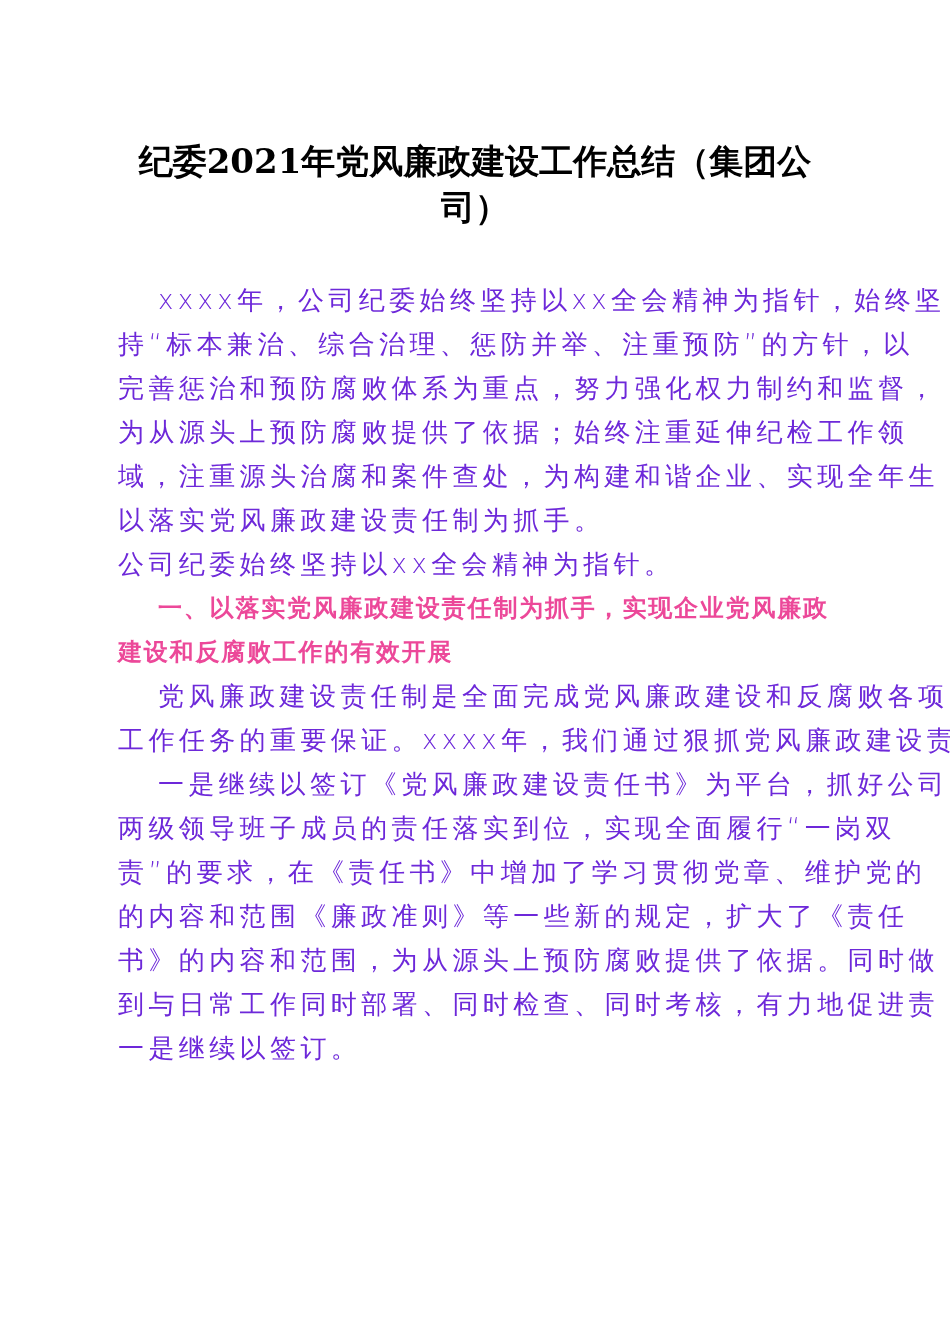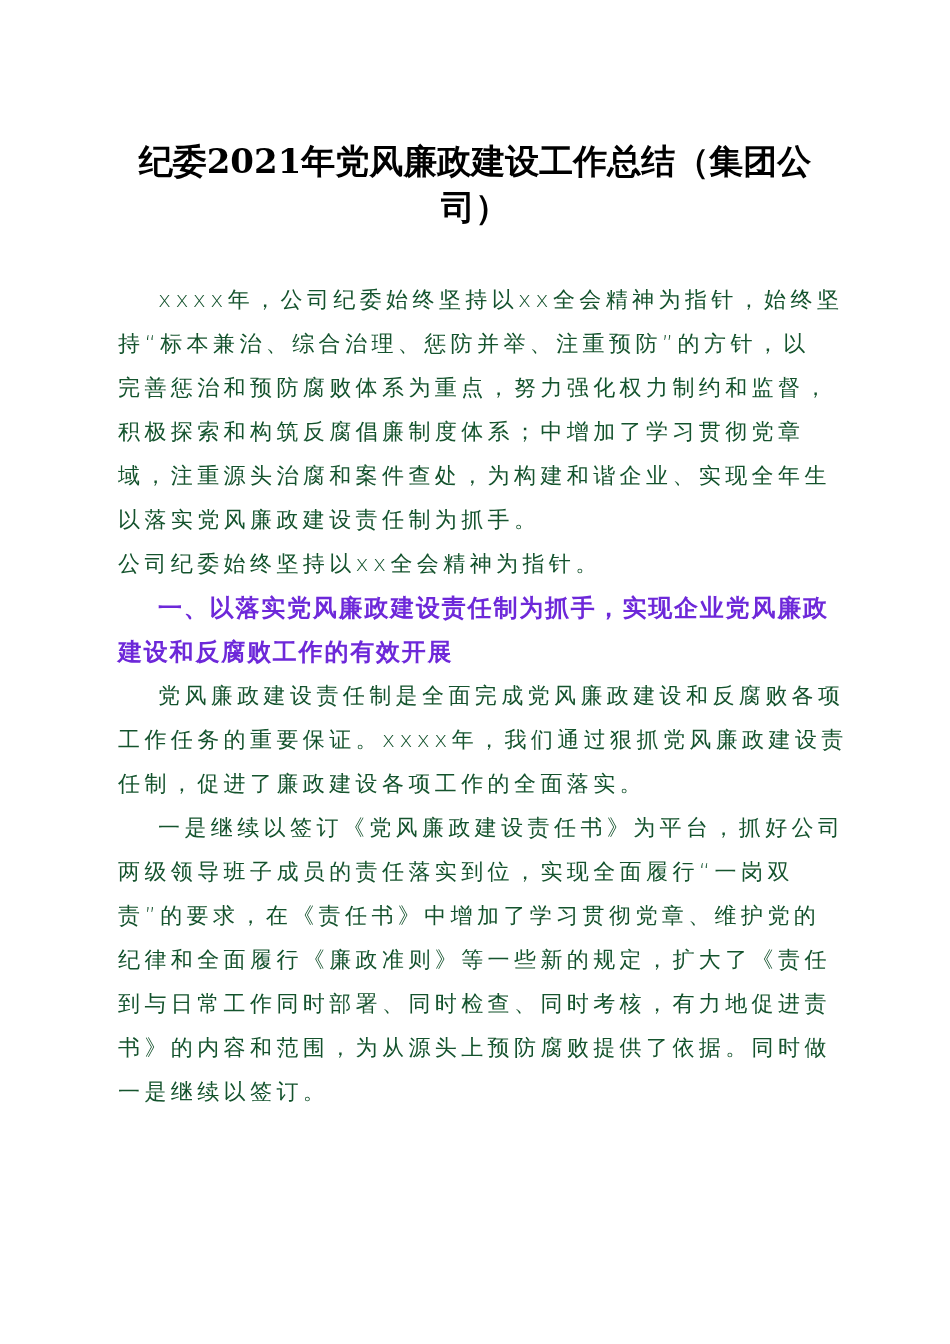--- a/index.html
+++ b/index.html
@@ -5,66 +5,65 @@
     html, body { margin: 0; padding: 0; background: #ffffff; }
     body { width: 950px; height: 1344px; position: relative; overflow: hidden;
            font-family: "DejaVu Serif", "Liberation Serif", serif; color: #111; }
     .page { position: absolute; left: 0; top: 0; width: 950px; height: 1044px; background: #fff; }
     .title { position: absolute; left: 100px; width: 750px; top: 138px; text-align: center;
              font-family: "DejaVu Serif", "Liberation Serif", serif; font-weight: bold;
              font-size: 34px; line-height: 46px; color: #000; }
     .title .tline { display: block; white-space: nowrap; }
     .body { position: absolute; left: 118px; width: 720px; top: 278px; }
     .line { display: block; white-space: nowrap; height: 44px; line-height: 44px;
-            font-size: 22px; letter-spacing: 4.4px; color: #14532d;
+            font-size: 26px; letter-spacing: 4.4px; color: #6d28d9;
             font-family: "DejaVu Sans", "Liberation Sans", sans-serif; font-weight: 300; }
     .indent { padding-left: 40px; }
-    .heading .line { font-weight: bold; color: #6d28d9; letter-spacing: 1.8px; font-size: 24px; }
+    .heading .line { font-weight: bold; color: #ec4899; letter-spacing: 1.8px; font-size: 24px; }
     .para { display: block; }
   </style>
 </head>
 <body>
 
 <div class="page">
 
   <div class="title">
     <span class="tline">纪委2021年党风廉政建设工作总结（集团公</span>
     <span class="tline">司）</span>
   </div>
 
   <div class="body">
 
     <div class="para">
       <span class="line indent">xxxx年，公司纪委始终坚持以xx全会精神为指针，始终坚</span>
       <span class="line">持“标本兼治、综合治理、惩防并举、注重预防”的方针，以</span>
       <span class="line">完善惩治和预防腐败体系为重点，努力强化权力制约和监督，</span>
-      <span class="line">积极探索和构筑反腐倡廉制度体系；中增加了学习贯彻党章</span>
+      <span class="line">为从源头上预防腐败提供了依据；始终注重延伸纪检工作领</span>
       <span class="line">域，注重源头治腐和案件查处，为构建和谐企业、实现全年生</span>
       <span class="line">以落实党风廉政建设责任制为抓手。</span>
     </div>
 
     <div class="para">
       <span class="line">公司纪委始终坚持以xx全会精神为指针。</span>
     </div>
 
     <div class="para heading">
       <span class="line indent">一、以落实党风廉政建设责任制为抓手，实现企业党风廉政</span>
       <span class="line">建设和反腐败工作的有效开展</span>
     </div>
 
     <div class="para">
       <span class="line indent">党风廉政建设责任制是全面完成党风廉政建设和反腐败各项</span>
       <span class="line">工作任务的重要保证。xxxx年，我们通过狠抓党风廉政建设责</span>
-      <span class="line">任制，促进了廉政建设各项工作的全面落实。</span>
     </div>
 
     <div class="para">
       <span class="line indent">一是继续以签订《党风廉政建设责任书》为平台，抓好公司</span>
       <span class="line">两级领导班子成员的责任落实到位，实现全面履行“一岗双</span>
       <span class="line">责”的要求，在《责任书》中增加了学习贯彻党章、维护党的</span>
-      <span class="line">纪律和全面履行《廉政准则》等一些新的规定，扩大了《责任</span>
+      <span class="line">的内容和范围《廉政准则》等一些新的规定，扩大了《责任</span>
+      <span class="line">书》的内容和范围，为从源头上预防腐败提供了依据。同时做</span>
       <span class="line">到与日常工作同时部署、同时检查、同时考核，有力地促进责</span>
-      <span class="line">书》的内容和范围，为从源头上预防腐败提供了依据。同时做</span>
       <span class="line">一是继续以签订。</span>
     </div>
 
   </div>
 </div>
 
 </body></html>

